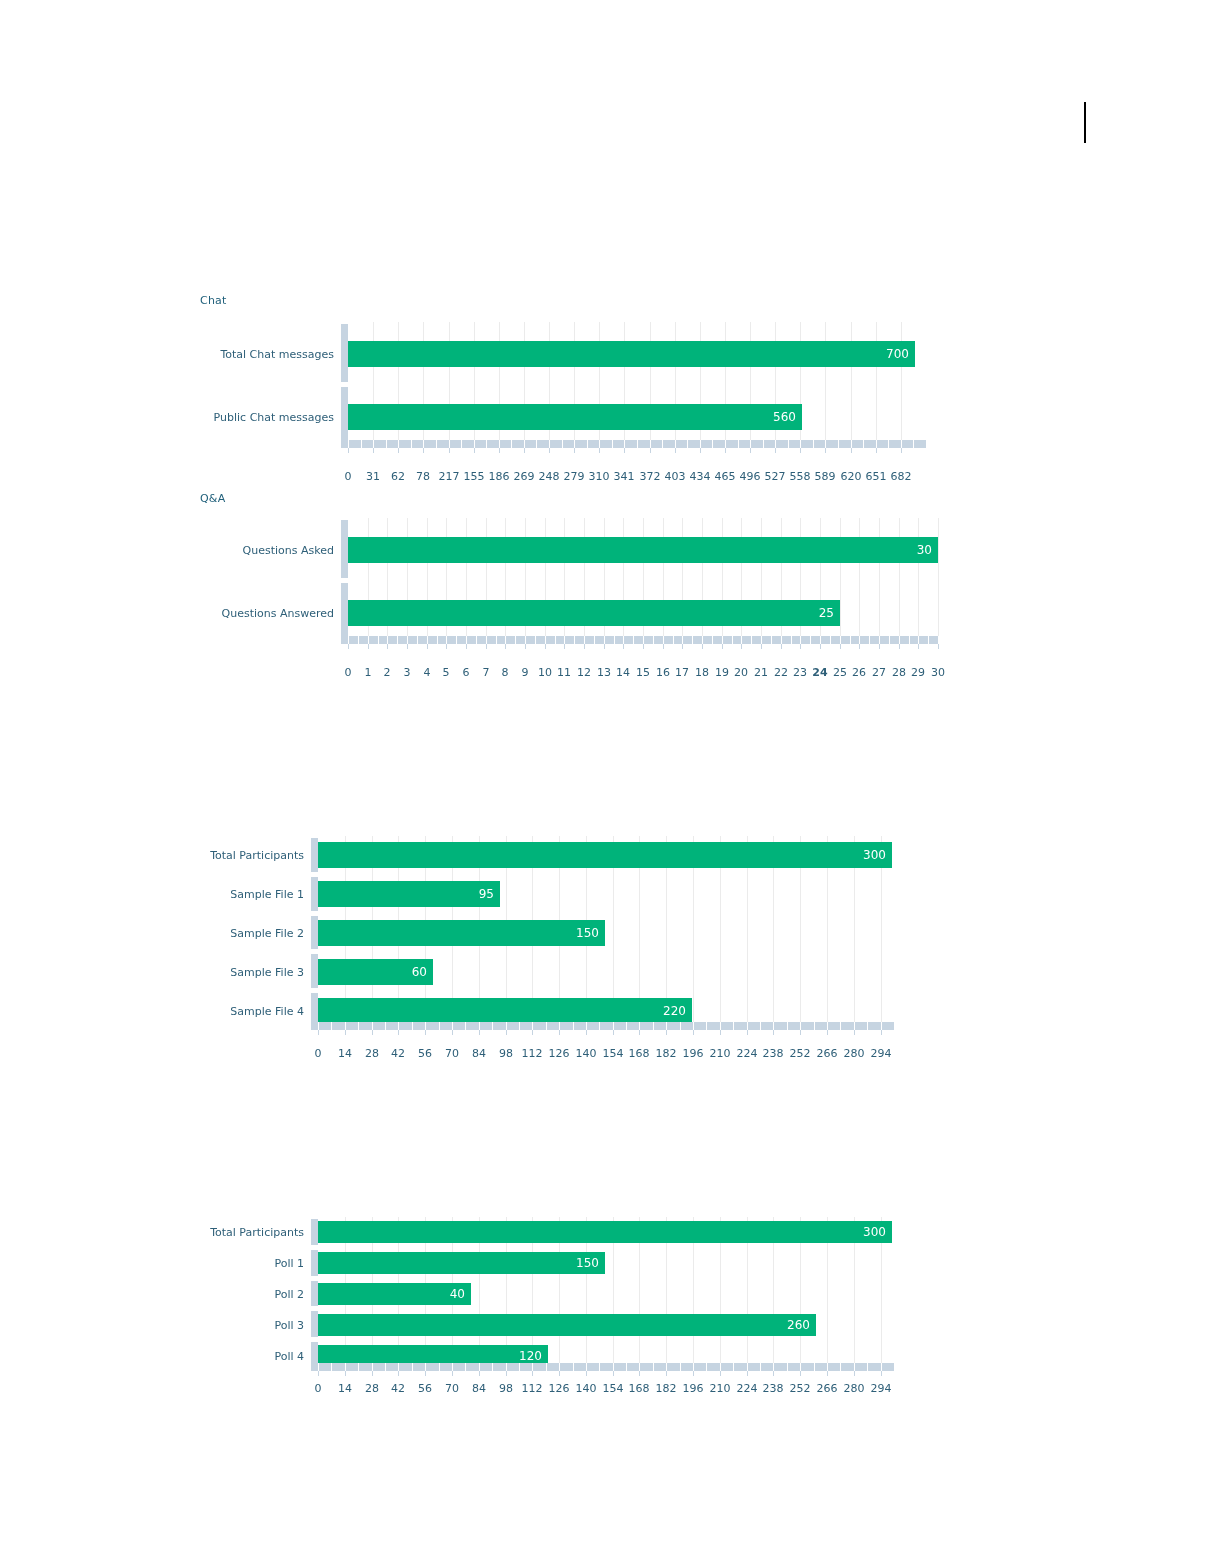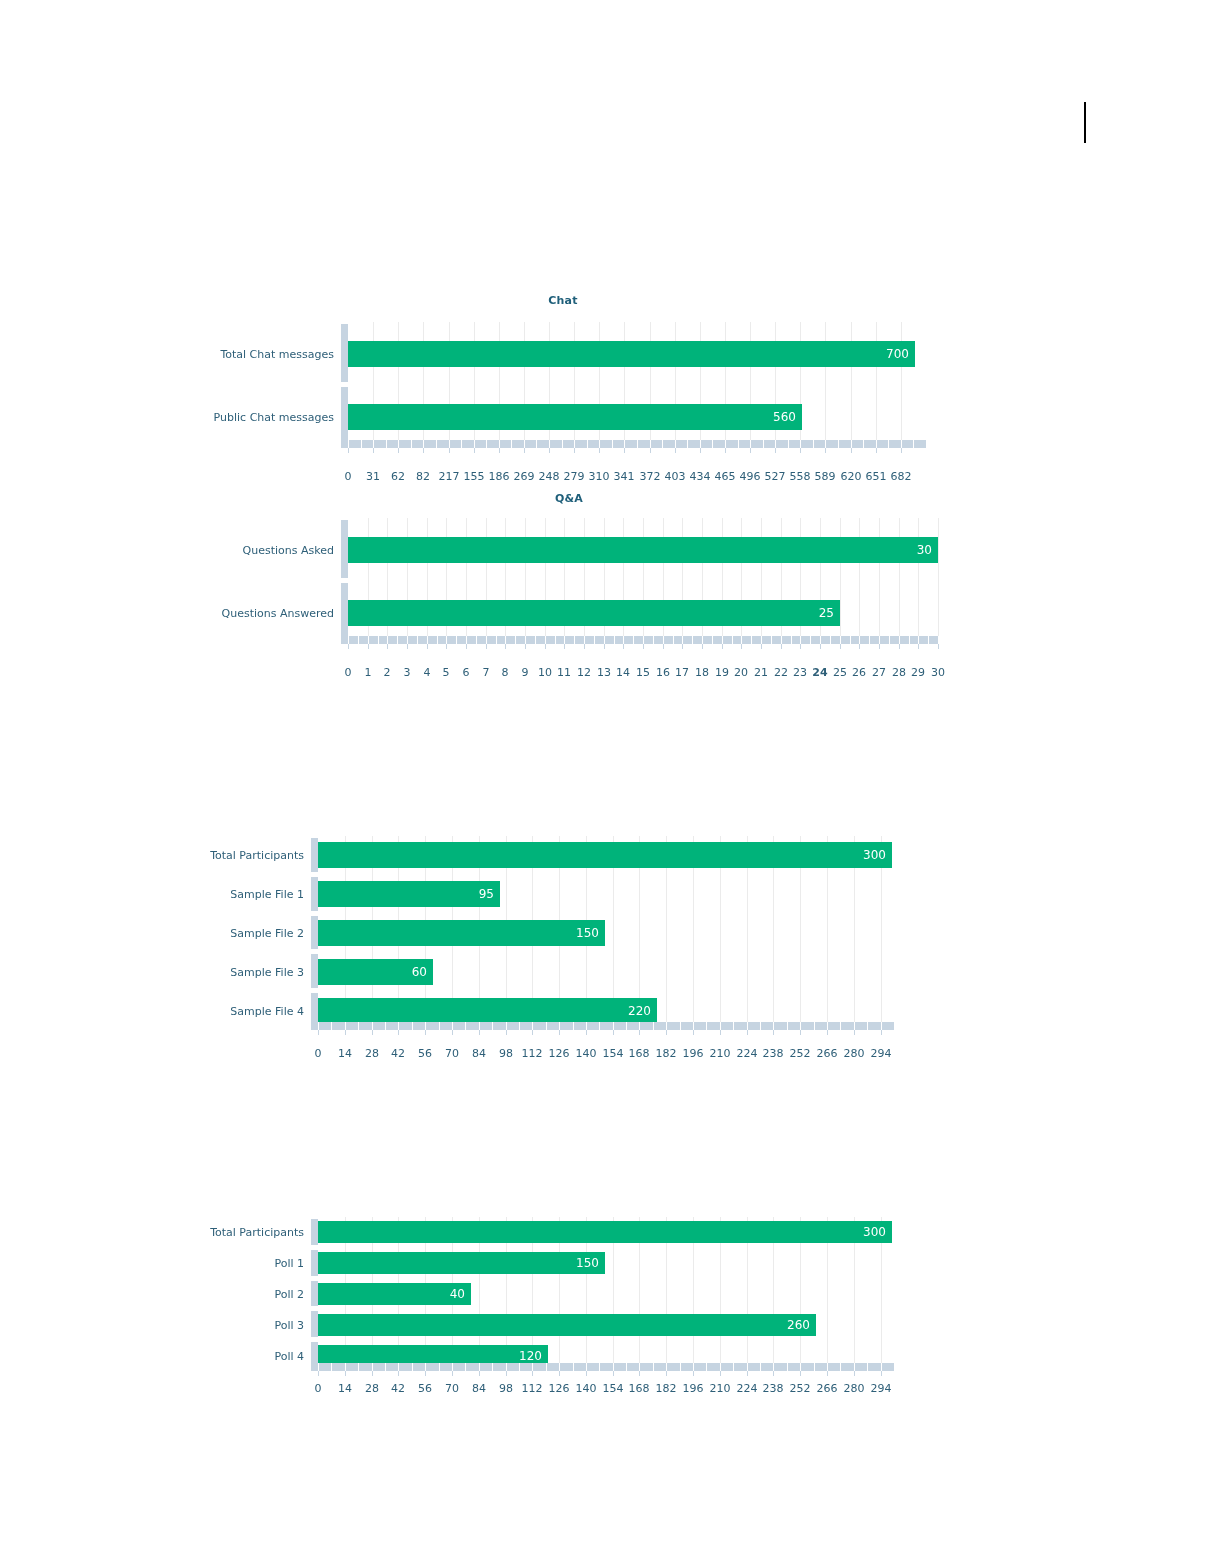--- a/index.html
+++ b/index.html
@@ -19,23 +19,22 @@
     position: absolute;
     background: #000000;
     width: 2px;
   }
 
   
   .chart {
     position: absolute;
   }
   .chart-title {
-    text-align: center;
     font-size: 11px;
-    font-weight: bold;
+    font-weight: normal;
     color: #1f5f7a;
     letter-spacing: 0.2px;
     margin: 0 0 6px 0;
     height: 14px;
     line-height: 14px;
   }
   .ylabel {
     position: absolute;
     right: 10px;
     font-size: 11px;
@@ -188,21 +187,21 @@
     <div class="xaxis-gap" style="left: 901px; top: 440px; height: 8px;"></div>
     <div class="xaxis-gap" style="left: 913px; top: 440px; height: 8px;"></div>
     <div class="xaxis-gap" style="left: 926px; top: 440px; height: 8px;"></div>
     <div class="xtick" style="left: 348px; top: 448px;"></div>
     <div class="xlabel" style="left: 348px; top: 470px;">0</div>
     <div class="xtick" style="left: 373px; top: 448px;"></div>
     <div class="xlabel" style="left: 373px; top: 470px;">31</div>
     <div class="xtick" style="left: 398px; top: 448px;"></div>
     <div class="xlabel" style="left: 398px; top: 470px;">62</div>
     <div class="xtick" style="left: 423px; top: 448px;"></div>
-    <div class="xlabel" style="left: 423px; top: 470px;">82</div>
+    <div class="xlabel" style="left: 423px; top: 470px;">78</div>
     <div class="xtick" style="left: 449px; top: 448px;"></div>
     <div class="xlabel" style="left: 449px; top: 470px;">217</div>
     <div class="xtick" style="left: 474px; top: 448px;"></div>
     <div class="xlabel" style="left: 474px; top: 470px;">155</div>
     <div class="xtick" style="left: 499px; top: 448px;"></div>
     <div class="xlabel" style="left: 499px; top: 470px;">186</div>
     <div class="xtick" style="left: 524px; top: 448px;"></div>
     <div class="xlabel" style="left: 524px; top: 470px;">269</div>
     <div class="xtick" style="left: 549px; top: 448px;"></div>
     <div class="xlabel" style="left: 549px; top: 470px;">248</div>
@@ -438,21 +437,21 @@
     <div class="bar" style="left: 318px; top: 920px; width: 287px; height: 26px;">
       <span class="bar-value">150</span>
     </div>
     <div class="yaxis-seg" style="position: absolute; left: 311px; top: 954.4px; height: 33.8px;"></div>
     <div class="ylabel" style="position: absolute; left: 200px; width: 104px; top: 971.8px; right: auto;">Sample File 3</div>
     <div class="bar" style="left: 318px; top: 959px; width: 115px; height: 26px;">
       <span class="bar-value">60</span>
     </div>
     <div class="yaxis-seg" style="position: absolute; left: 311px; top: 993.2px; height: 33.8px;"></div>
     <div class="ylabel" style="position: absolute; left: 200px; width: 104px; top: 1010.6px; right: auto;">Sample File 4</div>
-    <div class="bar" style="left: 318px; top: 998px; width: 339px; height: 26px;">
+    <div class="bar" style="left: 318px; top: 998px; width: 374px; height: 26px;">
       <span class="bar-value">220</span>
     </div>
     <div class="xaxis-band" style="left: 311px; top: 1022px; width: 583px;"></div>
     <div class="xaxis-gap" style="left: 318px; top: 1022px; height: 8px;"></div>
     <div class="xaxis-gap" style="left: 331px; top: 1022px; height: 8px;"></div>
     <div class="xaxis-gap" style="left: 345px; top: 1022px; height: 8px;"></div>
     <div class="xaxis-gap" style="left: 358px; top: 1022px; height: 8px;"></div>
     <div class="xaxis-gap" style="left: 372px; top: 1022px; height: 8px;"></div>
     <div class="xaxis-gap" style="left: 385px; top: 1022px; height: 8px;"></div>
     <div class="xaxis-gap" style="left: 398px; top: 1022px; height: 8px;"></div>

